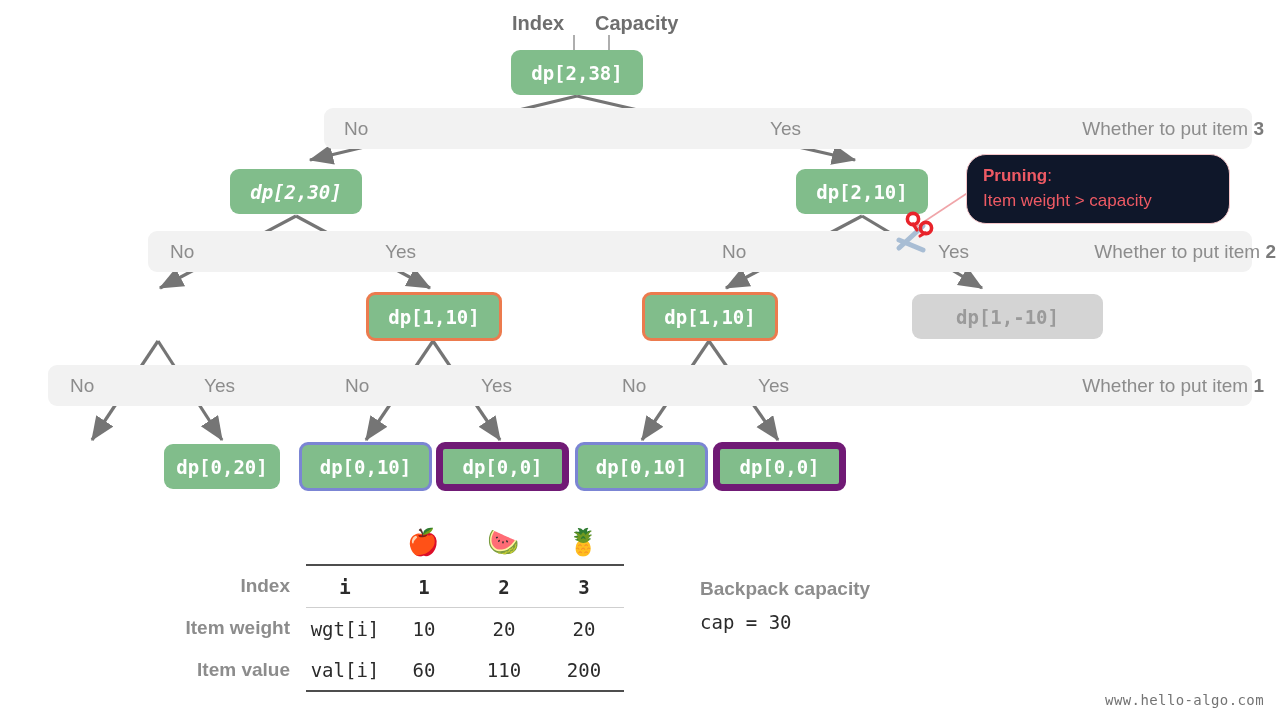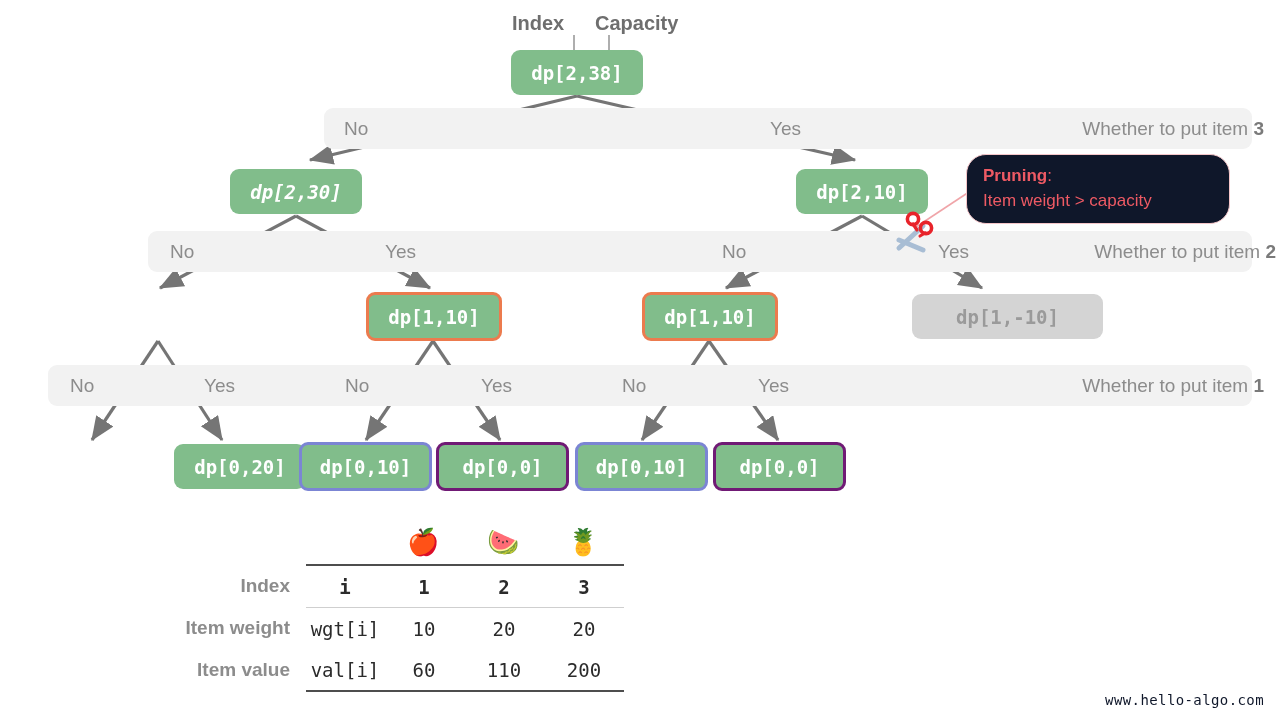--- a/index.html
+++ b/index.html
@@ -60,21 +60,21 @@
     font-size: 19px;
     font-weight: bold;
     display: flex;
     align-items: center;
     justify-content: center;
     letter-spacing: 0px;
     white-space: nowrap;
   }
   .node.orange { border: 3px solid #ec7b4e; }
   .node.purple { border: 3px solid #7b85d4; }
-  .node.blue   { border: 3px solid #701a75; }
+  .node.blue   { border: 7px solid #701a75; }
   .node.pruned {
     background: #d4d4d4;
     color: #9a9a9a;
   }
   
   .ann-label {
     position: absolute;
     color: #6e6e6e;
     font-size: 20px;
     font-weight: bold;
@@ -157,21 +157,21 @@
     color: #2b2b2b;
     font-family: "DejaVu Sans Mono", monospace;
     font-size: 19px;
     white-space: nowrap;
   }
   
   .watermark {
     position: absolute;
     right: 16px;
     bottom: 12px;
-    color: #0f172a;
+    color: #737373;
     font-family: "DejaVu Sans Mono", monospace;
     font-size: 14px;
     letter-spacing: 0.4px;
   }
   .scissors {
     position: absolute;
     pointer-events: none;
   }
 </style>
 </head>
@@ -239,21 +239,21 @@
 
   <div class="node" style="left:511px; top:50px; width:132px; height:45px;">dp[2,38]</div>
 
   <div class="node" style="left:230px; top:169px; width:132px; height:45px;font-style:italic;">dp[2,30]</div>
   <div class="node" style="left:796px; top:169px; width:132px; height:45px;">dp[2,10]</div>
 
   <div class="node orange" style="left:366px; top:292px; width:136px; height:49px;">dp[1,10]</div>
   <div class="node orange" style="left:642px; top:292px; width:136px; height:49px;">dp[1,10]</div>
   <div class="node pruned" style="left:904px; top:294px; width:191px; height:45px;margin-left:8px;">dp[1,-10]</div>
 
-  <div class="node" style="left:174px; top:444px; width:132px; height:45px;">dp[0,20]</div>
+  <div class="node" style="left:164px; top:444px; width:116px; height:45px;">dp[0,20]</div>
   <div class="node purple" style="left:299px; top:442px; width:133px; height:49px;">dp[0,10]</div>
   <div class="node blue" style="left:436px; top:442px; width:133px; height:49px;">dp[0,0]</div>
   <div class="node purple" style="left:575px; top:442px; width:133px; height:49px;">dp[0,10]</div>
   <div class="node blue" style="left:713px; top:442px; width:133px; height:49px;">dp[0,0]</div>
 
   <div class="callout" style="left:966px; top:154px; width:264px; height:70px;">
     <div class="line1"><b>Pruning</b><span>:</span></div>
     <div class="line2">Item weight &gt; capacity</div>
   </div>
 
@@ -296,16 +296,20 @@
           <td class="rowhead" style="border-bottom:none;">Item value</td>
           <td class="bordered col-label">val[i]</td>
           <td class="bordered col-num">60</td>
           <td class="bordered col-num">110</td>
           <td class="bordered col-num">200</td>
         </tr>
       </tbody>
     </table>
   </div>
 
+  <div class="cap-note">
+    <div class="cap-title">Backpack capacity</div>
+    <div class="cap-value">cap = 30</div>
+  </div>
 
   <div class="watermark">www.hello-algo.com</div>
 
 </div>
 
 </body></html>

